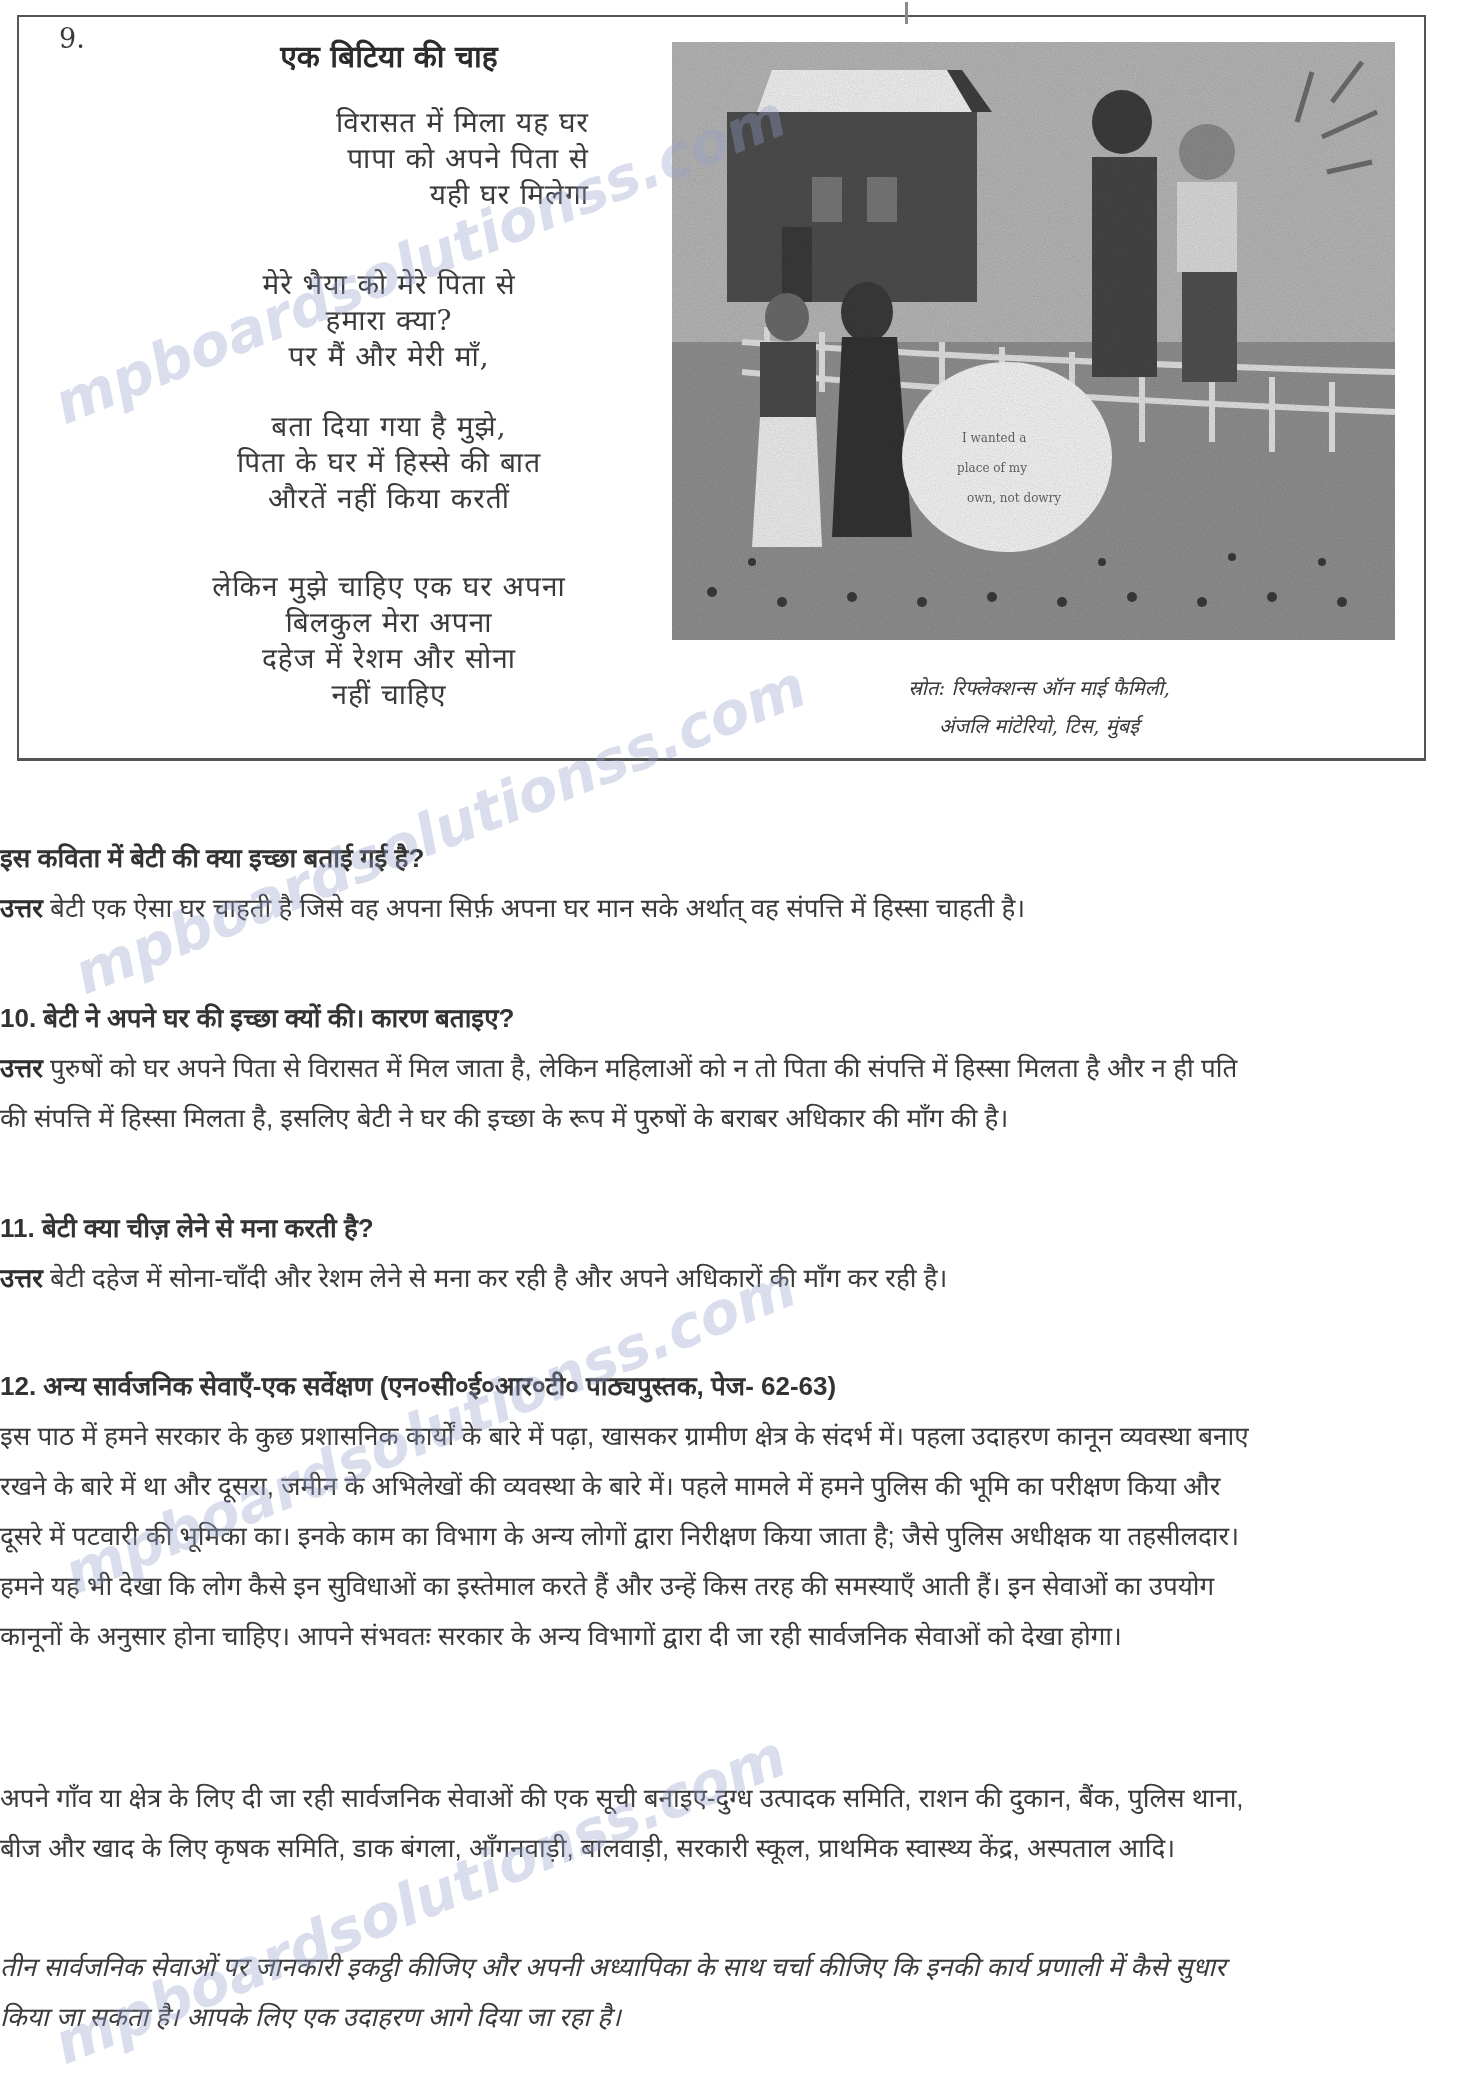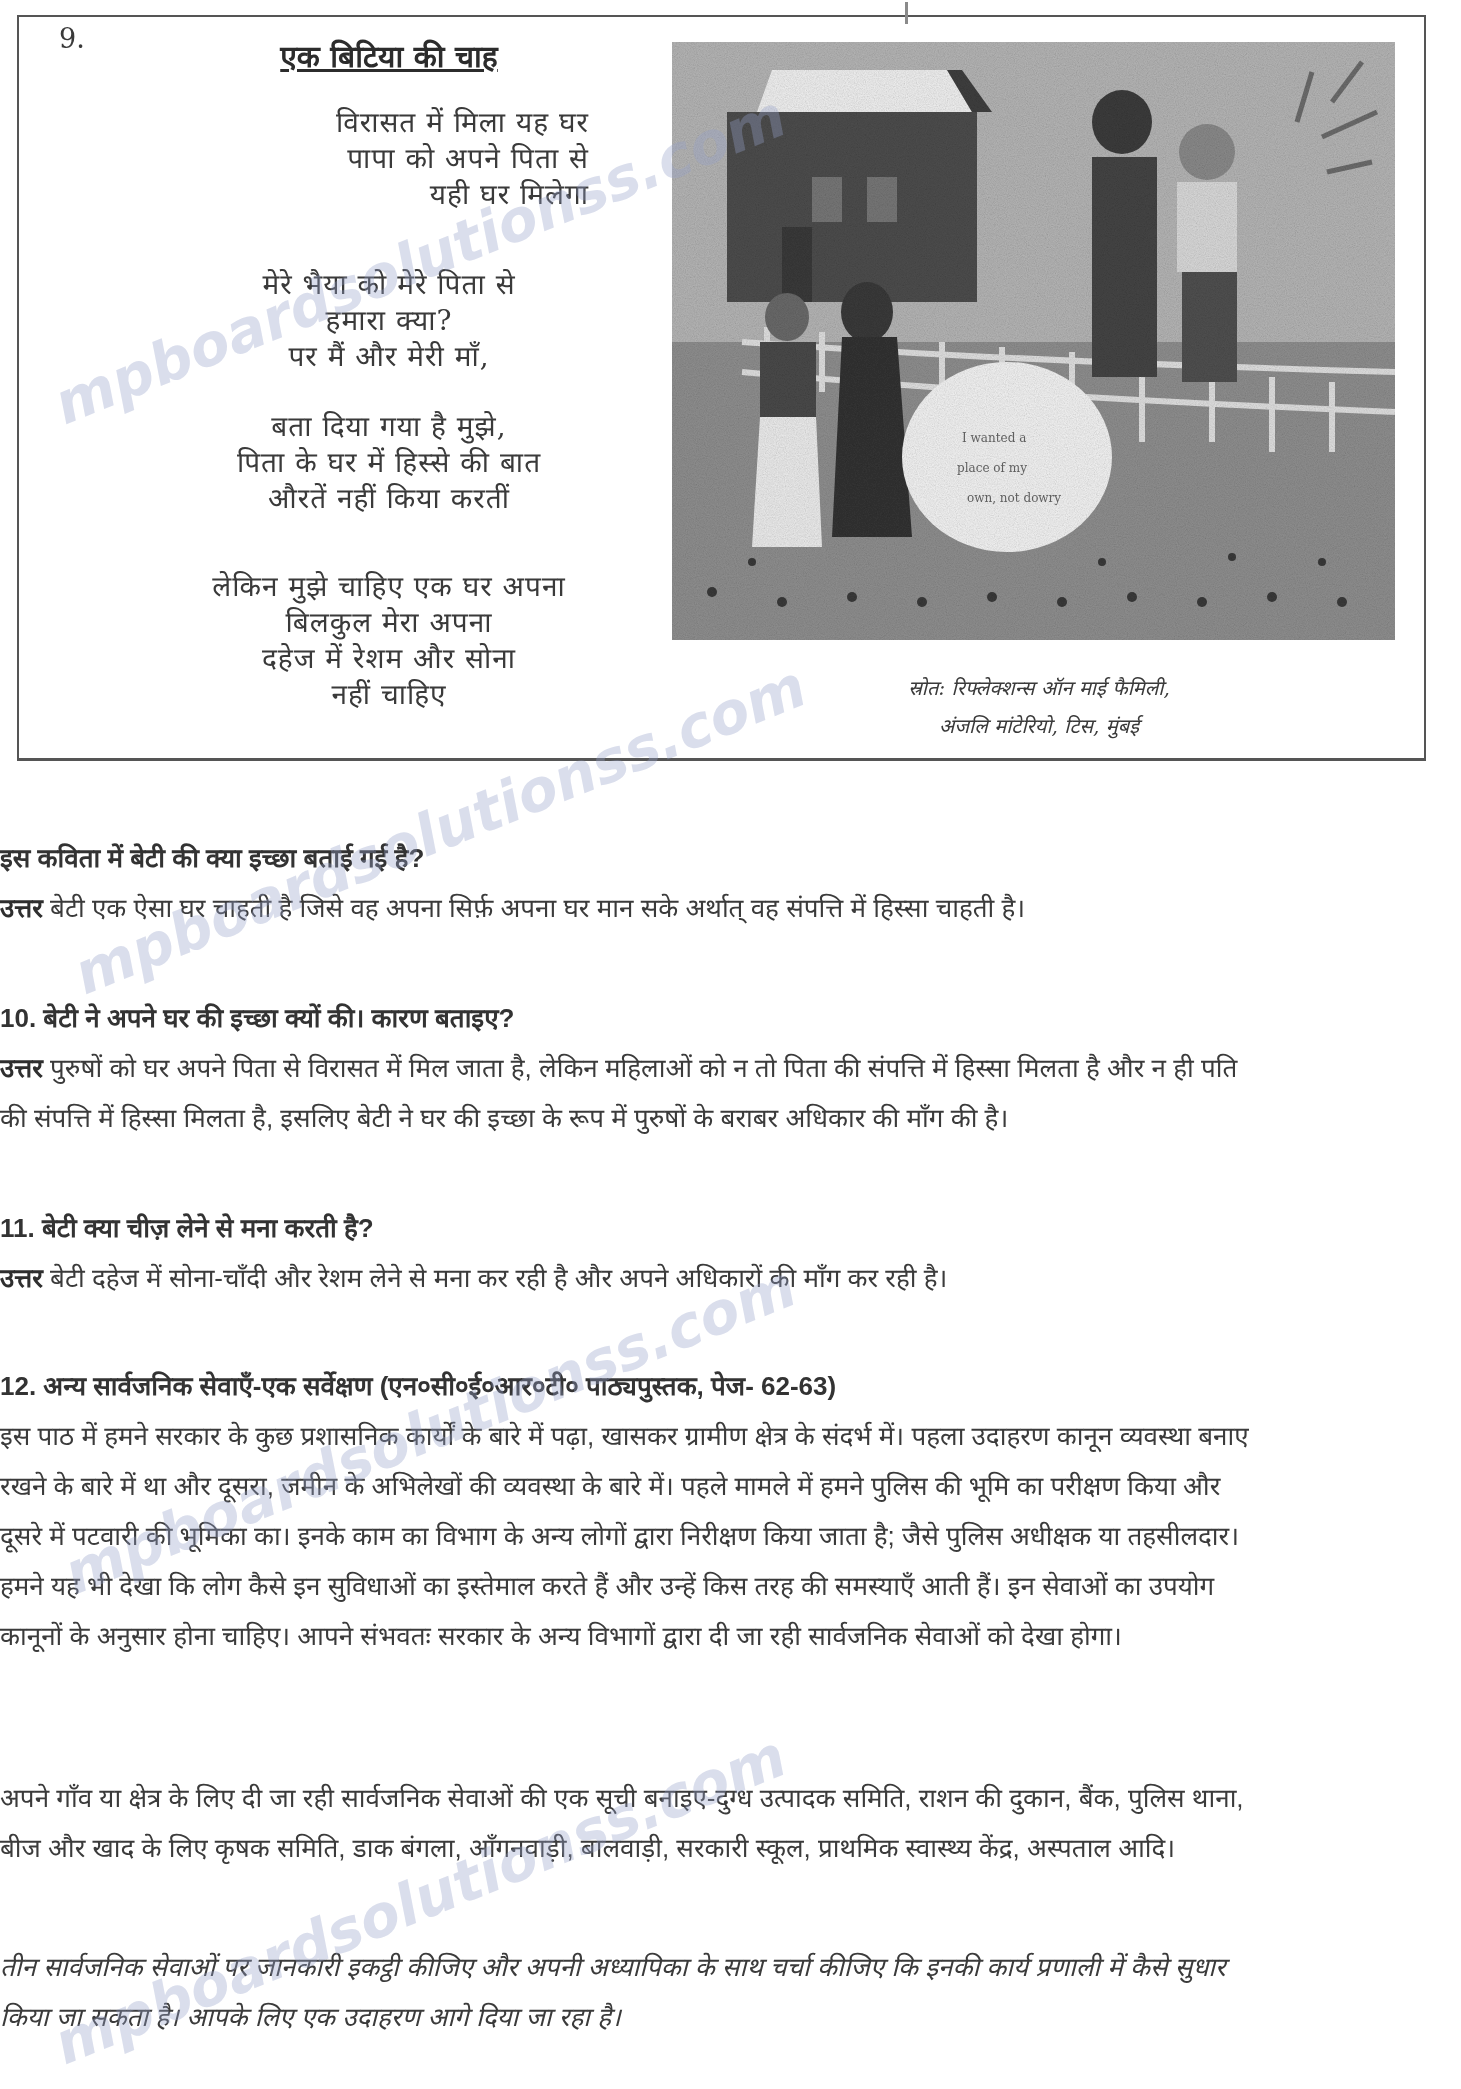--- a/index.html
+++ b/index.html
@@ -6,21 +6,21 @@
   body { width: 1461px; height: 2089px; position: relative; overflow: hidden;
          font-family: "DejaVu Sans", "Liberation Sans", sans-serif; color: #333333; }
 
   
   .poem-box { position: absolute; left: 17px; top: 15px; width: 1409px; height: 746px;
               border: 2px solid #555555; border-bottom-width: 3px; box-sizing: border-box;
               font-family: "DejaVu Serif", "Liberation Serif", serif; color: #3a3a3a; }
   .top-mark { position: absolute; left: 905px; top: 2px; width: 3px; height: 22px; background: #8a8a8a; }
   .q-number { position: absolute; left: 40px; top: 6px; font-size: 27px; }
   .poem-title { position: absolute; left: 180px; top: 18px; width: 380px; text-align: center;
-                font-size: 30px; font-weight: bold; color: #2c2c2c; text-decoration: underline; }
+                font-size: 30px; font-weight: bold; color: #2c2c2c; }
   .stanza { position: absolute; left: 170px; width: 400px; text-align: center; font-size: 28px;
             line-height: 36px; letter-spacing: 1px; }
   .stanza div { white-space: nowrap; }
   .st1 { top: 88px; text-align: right; }
   .st2 { top: 250px; }
   .st3 { top: 392px; }
   .st4 { top: 552px; }
 
   .illustration { position: absolute; left: 653px; top: 25px; width: 723px; height: 598px;
                   background: #9a9a9a; overflow: hidden; }

